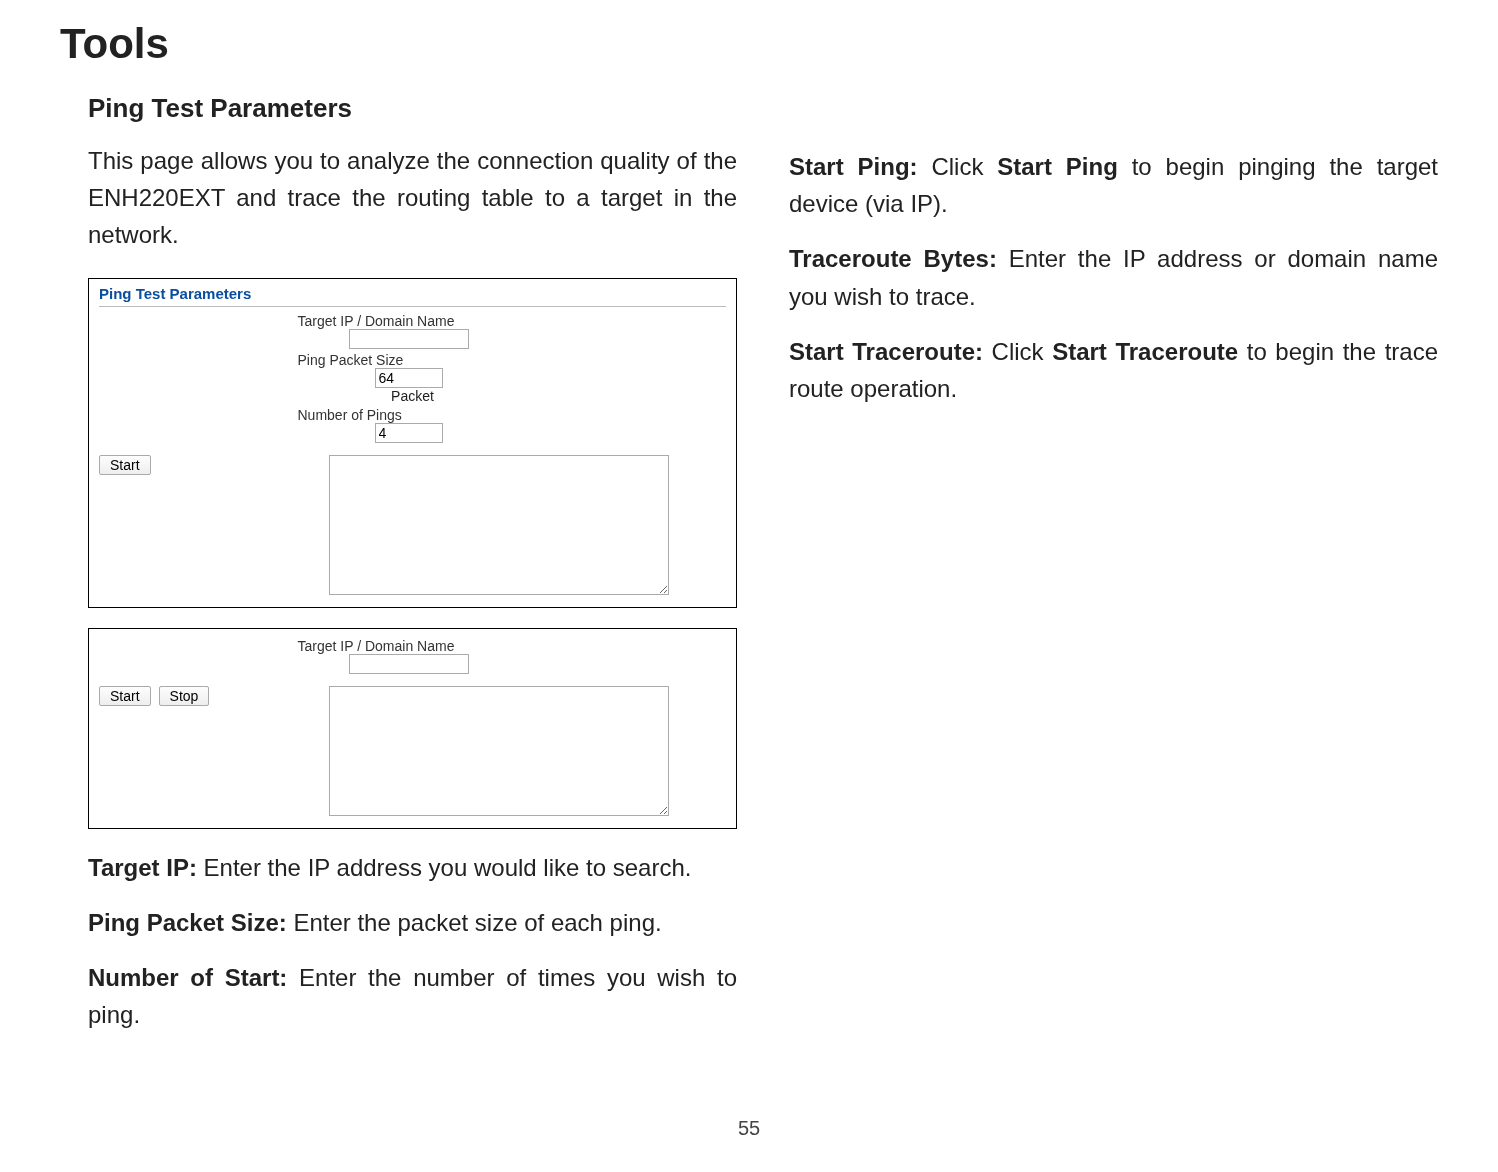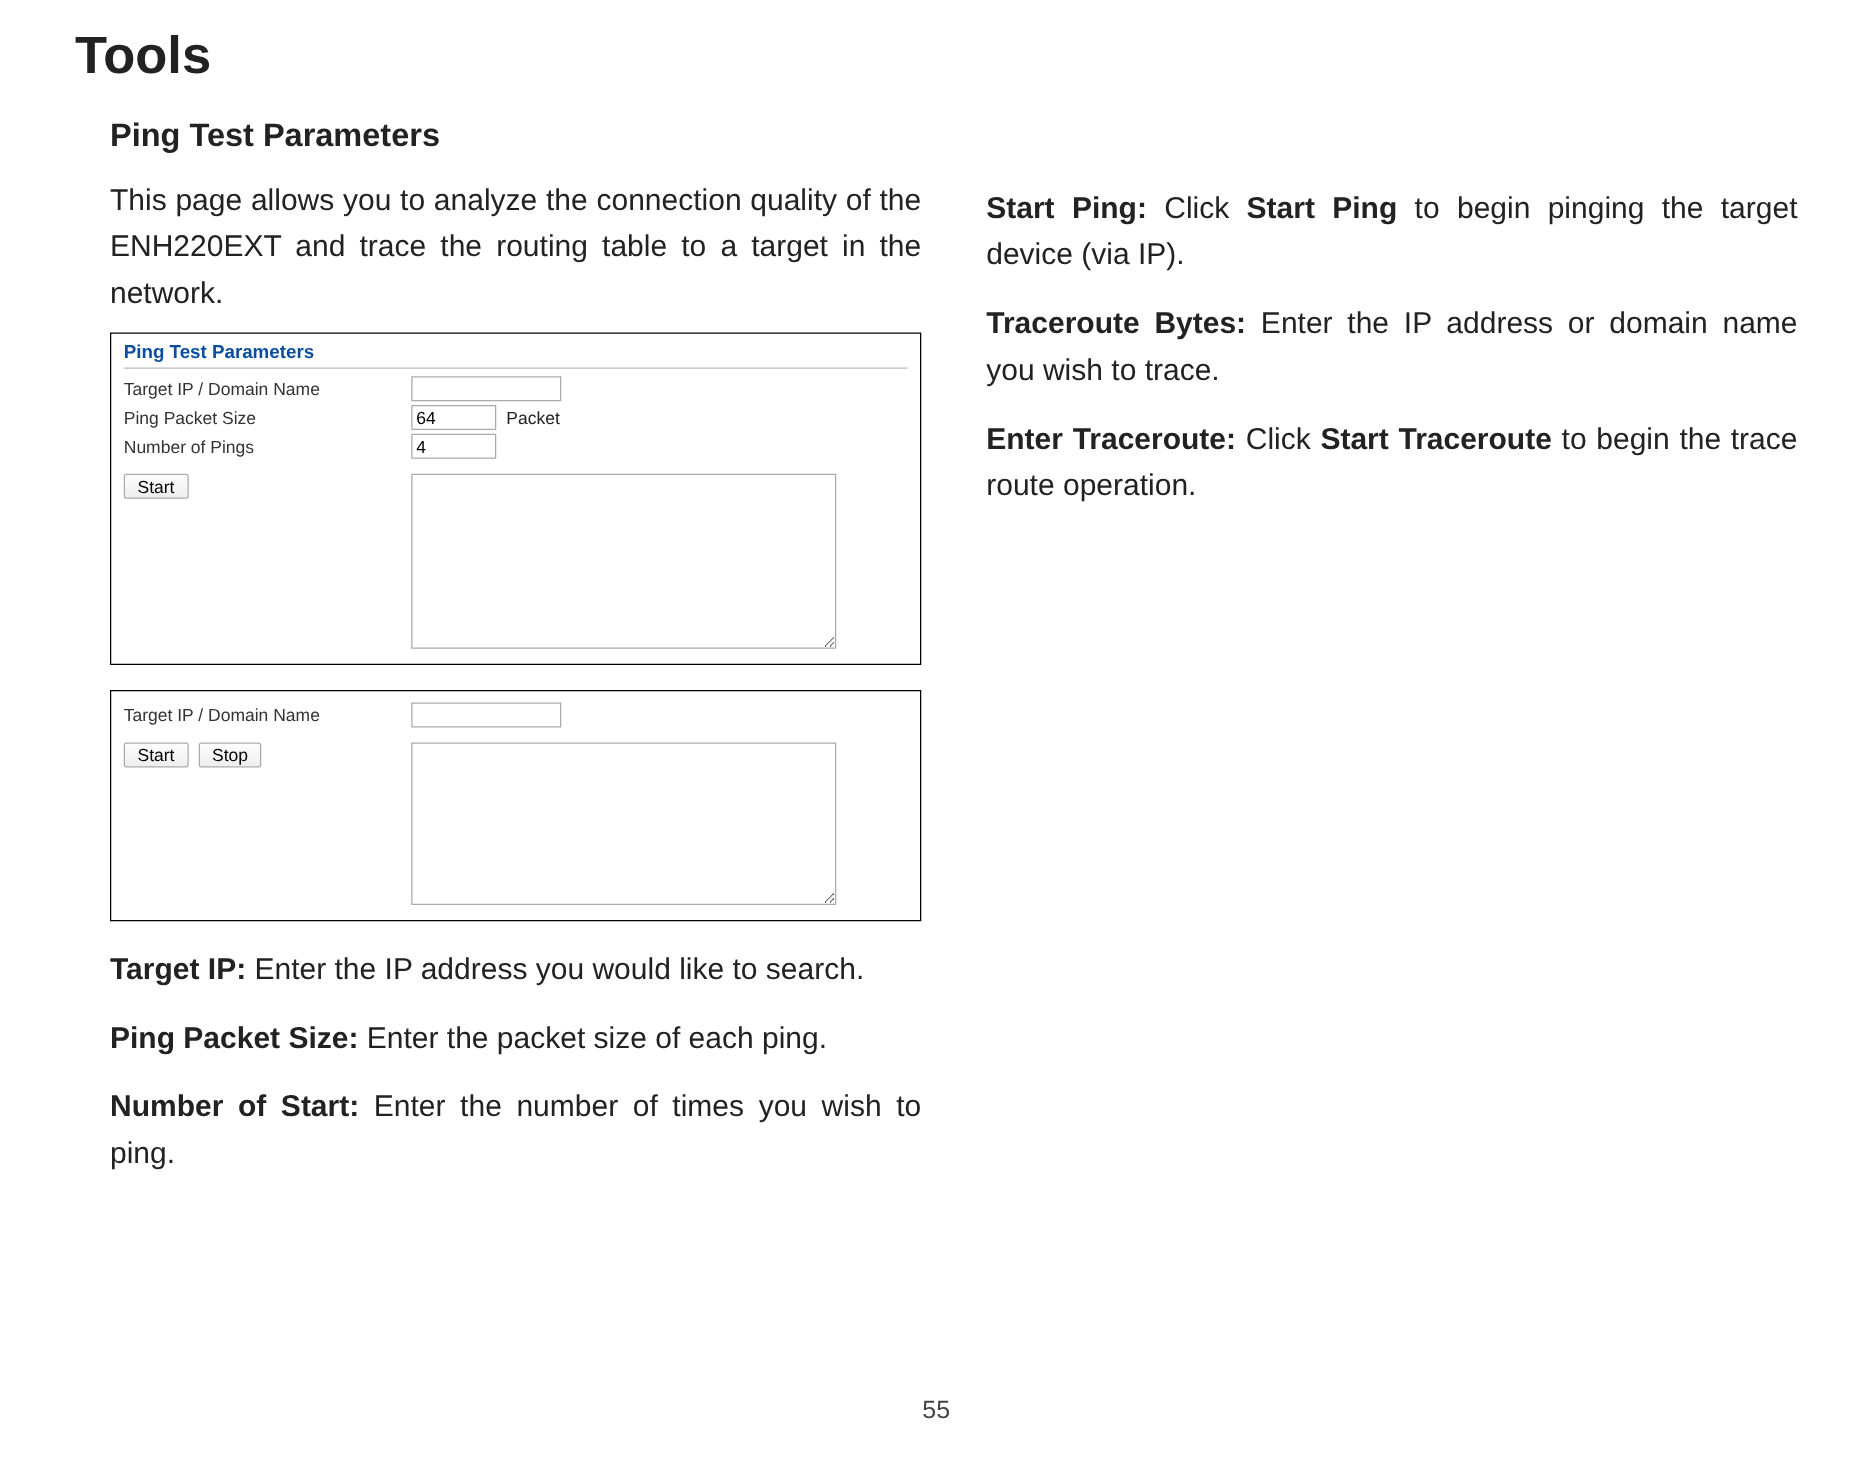--- a/index.html
+++ b/index.html
@@ -28,21 +28,21 @@
     margin-bottom: 25px;
   }
   .subtitle {
     font-size: 26px;
     font-weight: bold;
     margin-bottom: 18px;
   }
   .bodytext {
     font-size: 24px;
     line-height: 1.55;
-    margin-bottom: 12px;
+    margin-bottom: 24px;
     text-align: justify;
   }
 
   .panel {
     border: 1px solid #000;
     margin-bottom: 20px;
     font-family: Verdana, Arial, sans-serif;
     font-size: 14px;
     padding: 6px 10px 12px 10px;
   }
@@ -51,20 +51,21 @@
     font-size: 15px;
     font-weight: bold;
     border-bottom: 1px solid #bbb;
     padding-bottom: 4px;
     margin-bottom: 6px;
   }
   .panel-row {
     display: flex;
     align-items: center;
     margin: 3px 0;
+    flex-direction: column;
   }
   .panel-label {
     width: 230px;
     color: #333;
   }
   .panel-input {
     font-family: inherit;
     font-size: 14px;
     border: 1px solid #aaa;
     padding: 1px 3px;
@@ -185,18 +186,18 @@
   </div>
 
   <div class="col" style="padding-top:55px;">
     <div class="def">
       <span class="bold">Start Ping:</span><span> Click </span><span class="bold">Start Ping</span><span> to begin pinging the target device (via IP).</span>
     </div>
     <div class="def">
       <span class="bold">Traceroute Bytes:</span><span> Enter the IP address or domain name you wish to trace.</span>
     </div>
     <div class="def">
-      <span class="bold">Enter Traceroute:</span><span> Click </span><span class="bold">Start Traceroute</span><span> to begin the trace route operation.</span>
+      <span class="bold">Start Traceroute:</span><span> Click </span><span class="bold">Start Traceroute</span><span> to begin the trace route operation.</span>
     </div>
   </div>
 </div>
 
 <div class="page-number">55</div>
 
 </body></html>

